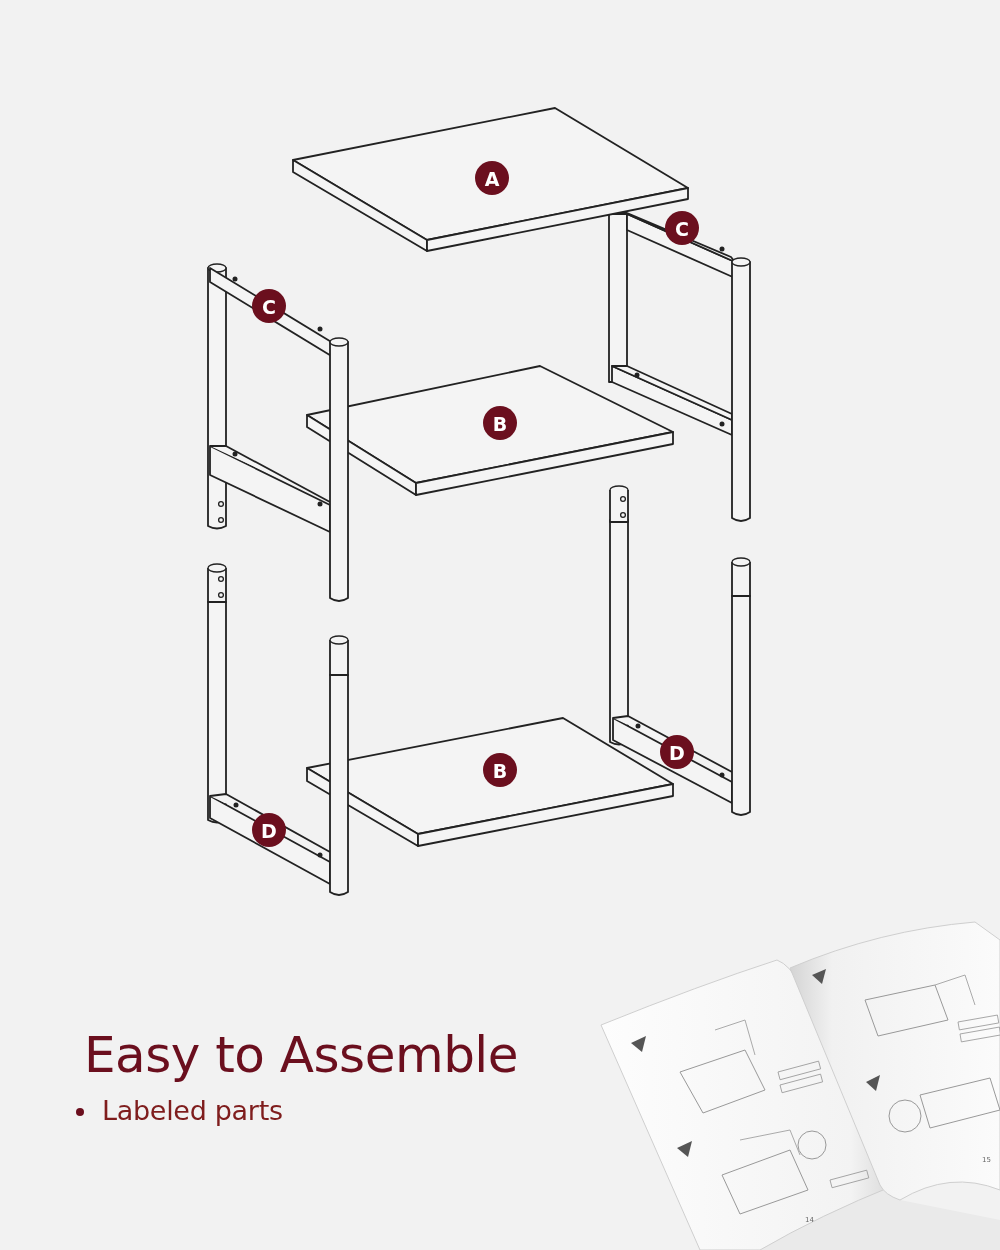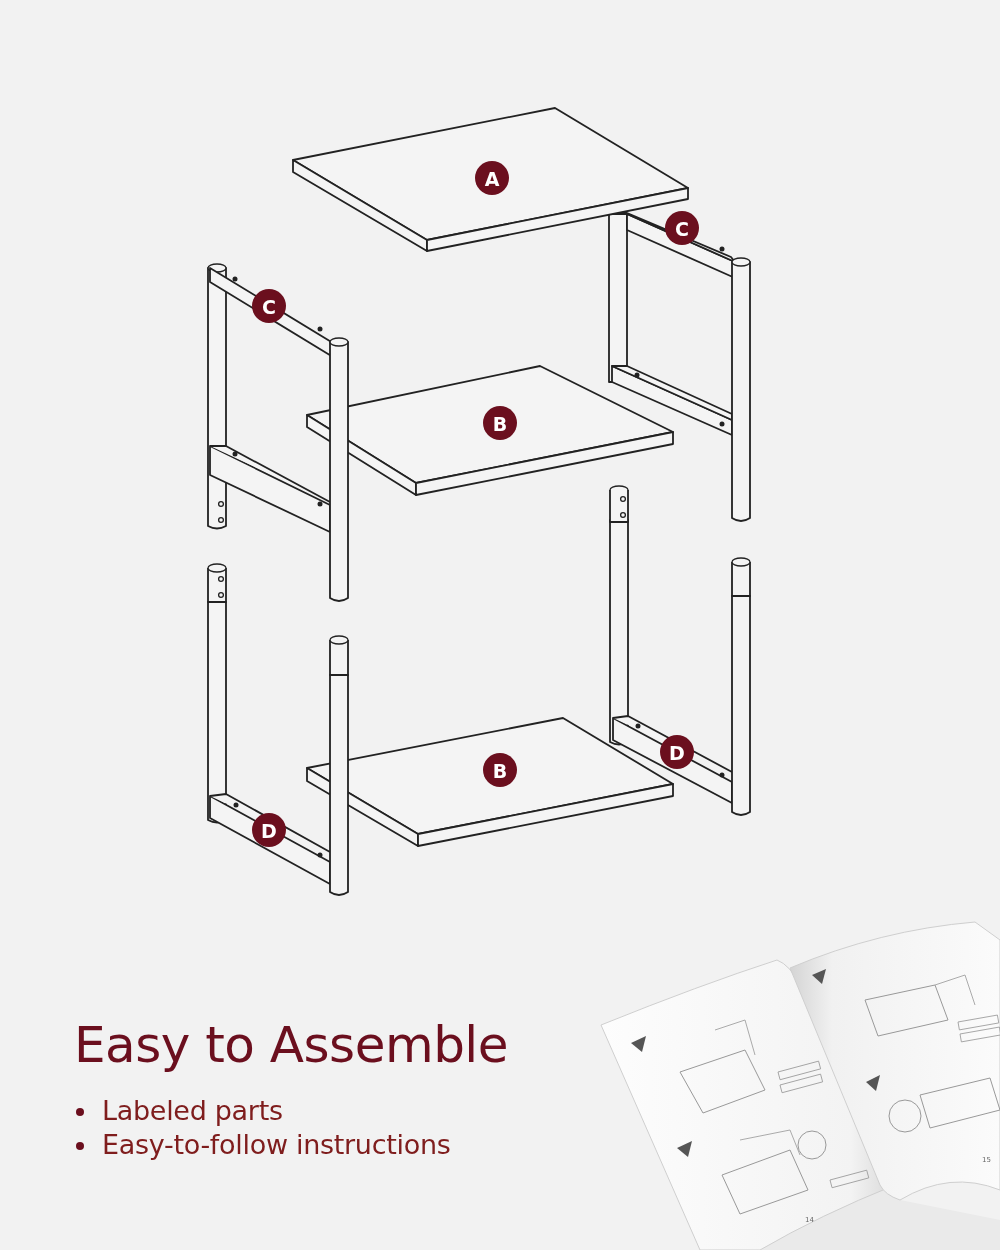--- a/index.html
+++ b/index.html
@@ -1,19 +1,19 @@
 <!DOCTYPE html>
 <html><head>
 <meta charset="utf-8">
 <style>
   html, body { margin: 0; padding: 0; }
   body { width: 1000px; height: 1250px; background: #f2f2f2; position: relative; overflow: hidden; font-family: "DejaVu Sans", sans-serif; }
   #stage { position: absolute; left: 0; top: 0; width: 1000px; height: 1250px; }
   .badge-text { font-family: "DejaVu Sans", sans-serif; font-weight: bold; font-size: 19px; fill: #ffffff; text-anchor: middle; dominant-baseline: central; }
-  .headline { position: absolute; left: 74px; top: 1016px; font-family: "DejaVu Sans", sans-serif; font-size: 50px; color: #6b0f1e; letter-spacing: -0.5px; font-weight: normal; margin: 0; }
+  .headline { position: absolute; left: 74px; top: 1016px; font-family: "DejaVu Sans", sans-serif; font-size: 50px; color: #6b0f1e; letter-spacing: -0.5px; font-weight: normal; margin: 10px; }
   .bullets { position: absolute; left: 76px; top: 1094px; margin: 0; padding: 0; list-style: none; }
   .bullets li { position: relative; padding-left: 26px; font-family: "DejaVu Sans", sans-serif; font-size: 27px; color: #7f1d1d; line-height: 34px; font-weight: normal; letter-spacing: -0.3px; }
   .bullets li .dot { position: absolute; left: 0; top: 14px; width: 8px; height: 8px; border-radius: 50%; background: #6b0f1e; }
   .line { stroke: #222; stroke-width: 1.8; fill: #f4f4f4; stroke-linejoin: round; }
   .hole { fill: #222; }
   .ring { fill: #f4f4f4; stroke: #222; stroke-width: 1.3; }
 </style>
 </head>
 <body>
 
@@ -181,14 +181,13 @@
     <path d="M920 1095 L990 1078 L1000 1110 L930 1128 Z" fill="none" stroke="#999" stroke-width="1"></path>
     <circle cx="905" cy="1116" r="16" fill="none" stroke="#999" stroke-width="1"></circle>
     <text x="805" y="1222" font-size="7" fill="#666" font-family="DejaVu Sans, sans-serif">14</text>
     <text x="982" y="1162" font-size="7" fill="#666" font-family="DejaVu Sans, sans-serif">15</text>
   </g>
 </svg>
 
 <h1 class="headline">Easy to Assemble</h1>
 <ul class="bullets">
   <li><span class="dot"></span><span>Labeled parts</span></li>
-  <li><span class="dot"></span><span>Easy-to-follow instructions</span></li>
 </ul>
 
 </body></html>

